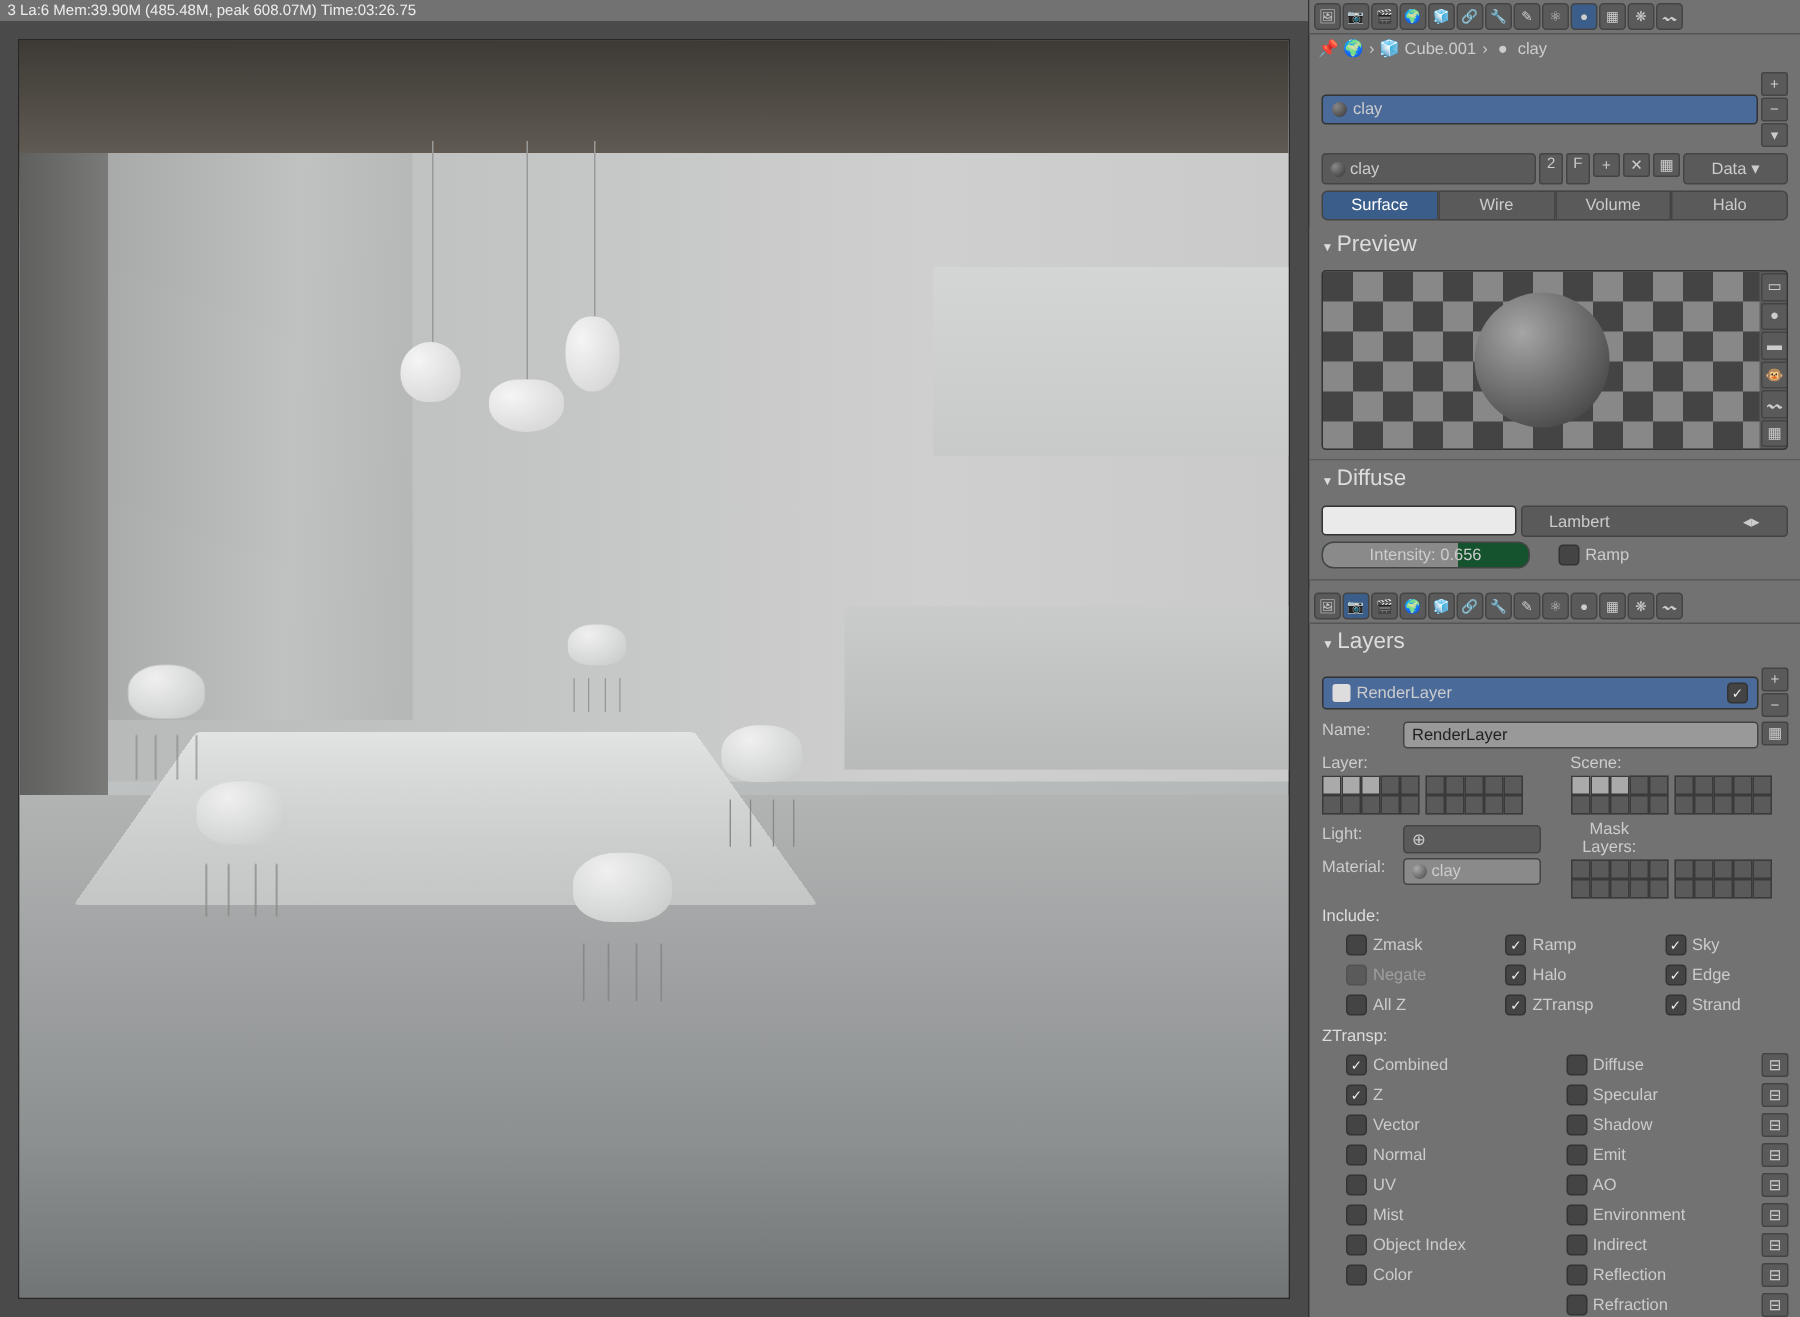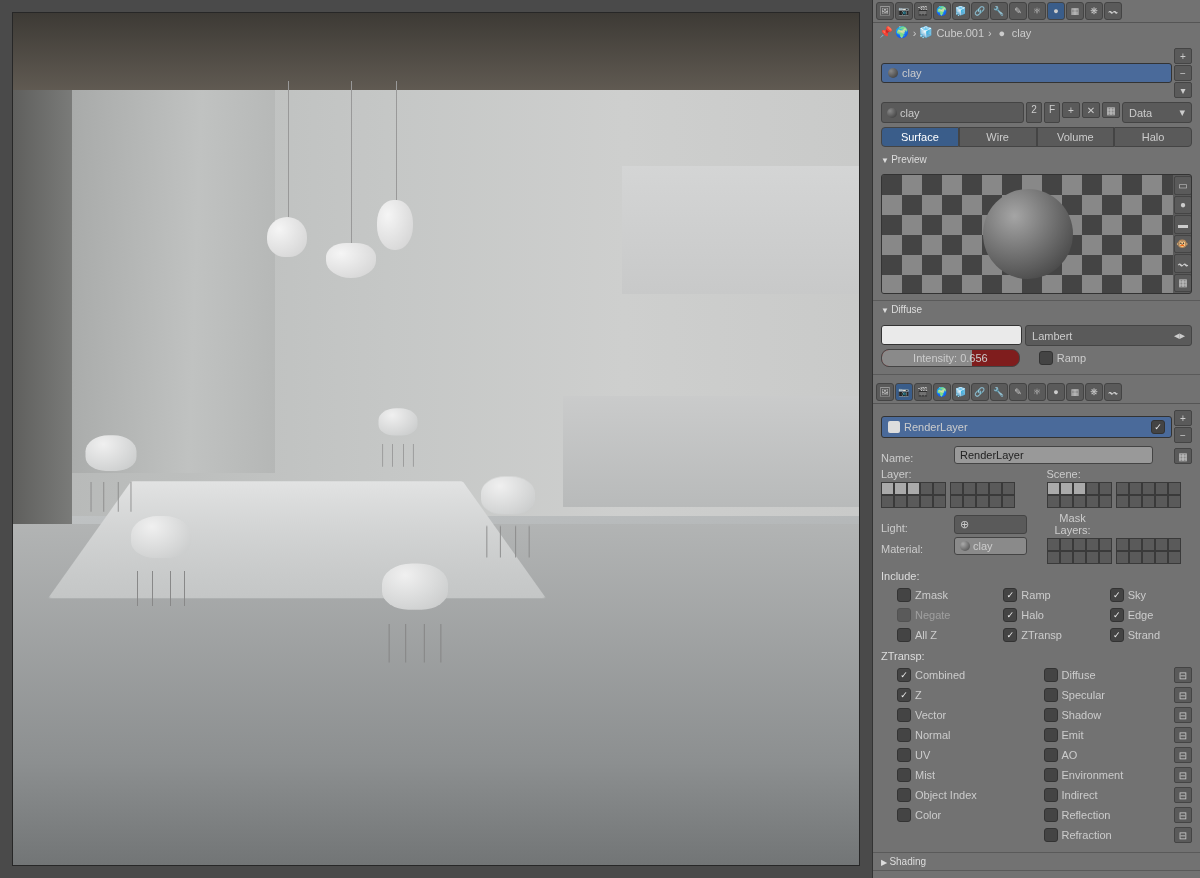--- a/index.html
+++ b/index.html
@@ -27,21 +27,21 @@
 .chair-legs::before{left:30%}.chair-legs::after{right:30%}
 .c1{top:49%;left:8%;transform:scale(.85)}.c2{top:59%;left:14%}.c3{top:54%;left:55%;transform:scale(.9)}.c4{top:65%;left:44%;transform:scale(1.1)}.c5{top:45%;left:42%;transform:scale(.65)}
 .counter{position:absolute;top:45%;right:0;width:35%;height:13%;background:linear-gradient(#cacbcb,#b8baba)}
 .cabinet{position:absolute;top:18%;right:0;width:28%;height:15%;background:linear-gradient(#d4d5d5,#c8c9c9)}
 .close-x{position:absolute;top:2px;right:6px;color:#bbb;font-size:14px;cursor:pointer}
 .sidebar{width:328px;background:#727272;display:flex;flex-direction:column;border-left:1px solid #333}
 .hdr-row{display:flex;gap:1px;padding:2px 3px;background:#727272;border-bottom:1px solid #555}
 .hdr-btn{width:18px;height:18px;background:#5a5a5a;border:1px solid #444;border-radius:3px;display:flex;align-items:center;justify-content:center;cursor:pointer;font-size:9px}
 .hdr-btn.active{background:#3a5d8a}
 .panel{background:#727272;border-bottom:1px solid #5a5a5a}
-.panel-hdr{padding:3px 8px;color:#ddd;font-size:10px;cursor:pointer}
+.panel-hdr{padding:3px 8px;color:#ddd;font-size:15px;cursor:pointer}
 .panel-hdr::before{content:"▼ ";font-size:8px}
 .panel-hdr.collapsed::before{content:"▶ "}
 .panel-body{padding:4px 8px}
 .crumb{display:flex;align-items:center;gap:4px;padding:3px 6px;font-size:11px}
 .crumb-ico{width:12px;height:12px;display:inline-flex;align-items:center;justify-content:center}
 .pin{color:#ccc}
 .mat-slot{display:flex;align-items:center;gap:2px;margin:2px 0}
 .mat-list{flex:1;background:#4a6a9a;border:1px solid #333;border-radius:3px;padding:3px 6px;color:#fff;display:flex;align-items:center;gap:4px}
 .mat-list .ball{width:10px;height:10px;border-radius:50%;background:radial-gradient(circle at 30% 30%,#888,#333)}
 .side-btns{display:flex;flex-direction:column;gap:1px}
@@ -53,49 +53,50 @@
 .tab-row{display:flex;gap:0;margin-top:2px}
 .tab{flex:1;background:#5a5a5a;border:1px solid #444;padding:3px;text-align:center;cursor:pointer;font-size:11px}
 .tab:first-child{border-radius:4px 0 0 4px}.tab:last-child{border-radius:0 4px 4px 0}
 .tab.active{background:#3a5d8a;color:#fff}
 .preview-box{height:120px;background:#5a5a5a;border:1px solid #333;border-radius:3px;margin:2px 0;display:flex;position:relative;overflow:hidden}
 .preview-main{flex:1;background:repeating-conic-gradient(#888 0 25%,#444 0 50%) 0 0/40px 40px;display:flex;align-items:center;justify-content:center}
 .preview-sphere{width:90px;height:90px;border-radius:50%;background:radial-gradient(circle at 35% 30%,#a5a5a5,#555 70%,#333)}
 .preview-side{width:18px;display:flex;flex-direction:column;gap:1px;padding:1px}
 .diffuse-row{display:flex;gap:3px;margin:3px 0}
 .color-swatch{flex:1;height:20px;background:#eaeaea;border:1px solid #333;border-radius:3px;cursor:pointer}
-.dropdown{flex:1.1;background:#5a5a5a;border:1px solid #444;border-radius:3px;padding:3px 6px;display:flex;justify-content:space-between;align-items:center;cursor:pointer}
-.slider{flex:1;background:#7f1d1d;border:1px solid #444;border-radius:8px;padding:2px 6px;text-align:center;font-size:10px;position:relative;overflow:hidden}
+.dropdown{flex:1.1;background:#5a5a5a;border:1px solid #444;border-radius:3px;padding:3px 18px;display:flex;justify-content:space-between;align-items:center;cursor:pointer}
+.slider{flex:1;background:#14532d;border:1px solid #444;border-radius:8px;padding:2px 6px;text-align:center;font-size:10px;position:relative;overflow:hidden}
 .slider-fill{position:absolute;left:0;top:0;bottom:0;background:#8a8a8a;z-index:0}
 .slider span{position:relative;z-index:1}
 .check-row{display:flex;align-items:center;gap:4px;margin:2px 16px;cursor:pointer}
 .checkbox{width:14px;height:14px;background:#444;border:1px solid #333;border-radius:3px;display:flex;align-items:center;justify-content:center;font-size:9px;color:#eee}
 .checkbox.on::after{content:"✓"}
 .layer-slot{display:flex;align-items:center;gap:2px;margin:2px 0}
 .layer-item{flex:1;background:#4a6a9a;border:1px solid #333;border-radius:3px;padding:3px 6px;display:flex;align-items:center;gap:4px}
 .layer-item .ico{width:12px;height:12px;background:#ddd;border-radius:2px}
-.field-row{display:flex;align-items:flex-end;gap:21px;margin:3px 0}
+.field-row{display:flex;align-items:flex-start;gap:2px;margin:3px 0}
 .field-label{width:52px;font-size:11px}
 .text-input{flex:1;background:#999;border:1px solid #444;border-radius:3px;padding:2px 5px;color:#222}
 .layer-grid-half{display:grid;grid-template-columns:repeat(5,13px);grid-template-rows:repeat(2,13px);gap:0}
 .layer-cell{background:#5a5a5a;border:1px solid #3a3a3a;cursor:pointer}
 .layer-cell.on{background:#aaa}
 .include-grid{display:grid;grid-template-columns:1fr 1fr 1fr;gap:2px 8px;margin:4px 0}
 .passes-grid{display:grid;grid-template-columns:1fr 1fr 18px;gap:2px 4px;margin:4px 0;align-items:center}
 .section-label{font-size:11px;margin:6px 0 2px;color:#ddd}
 .scroll{overflow-y:auto;flex:1}
 .scroll::-webkit-scrollbar{width:10px}.scroll::-webkit-scrollbar-thumb{background:#555;border-radius:5px}
 .mat-field{flex:1;background:#8a8a8a;border:1px solid #444;border-radius:3px;padding:2px 5px;display:flex;align-items:center;gap:3px;color:#333}
 .mat-field .ball{width:10px;height:10px;border-radius:50%;background:radial-gradient(circle at 30% 30%,#aaa,#444)}
 .disabled{opacity:.5}
 </style>
 </head>
 <body>
 
 <div class="viewport">
+ <div class="status-bar">3 La:6 Mem:39.90M (485.48M, peak 608.07M) Time:03:26.75</div>
  <div class="render-area">
   <span class="close-x">✕</span>
   <div class="render-img">
    <div class="ceiling"></div>
         <div class="wall-left"></div>
         <div class="wall-back"></div>
         <div class="pillar"></div>
    <div class="cabinet"></div>
         <div class="floor"></div>
         <div class="counter"></div>
@@ -239,20 +240,21 @@
       <div class="hdr-btn">🔧</div>
       <div class="hdr-btn">✎</div>
       <div class="hdr-btn">⚛</div>
       <div class="hdr-btn">●</div>
       <div class="hdr-btn">▦</div>
       <div class="hdr-btn">❋</div>
       <div class="hdr-btn">〰</div>
     </div>
  <div class="scroll">
  <div class="panel">
+        <div class="panel-hdr">Layers</div>
   <div class="panel-body">
    <div class="layer-slot">
     <div class="layer-item">
               <span class="ico"></span>
               <span>RenderLayer</span>
               <span style="margin-left:auto">
                 <span class="checkbox on"></span>
               </span>
             </div>
     <div class="side-btns">

